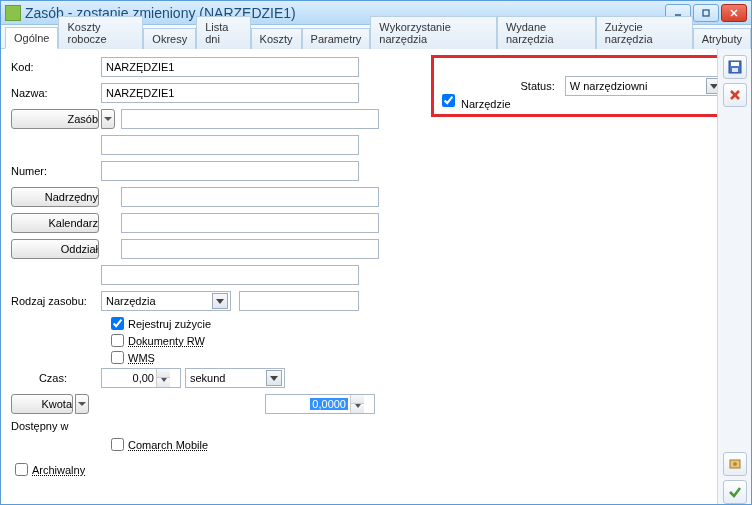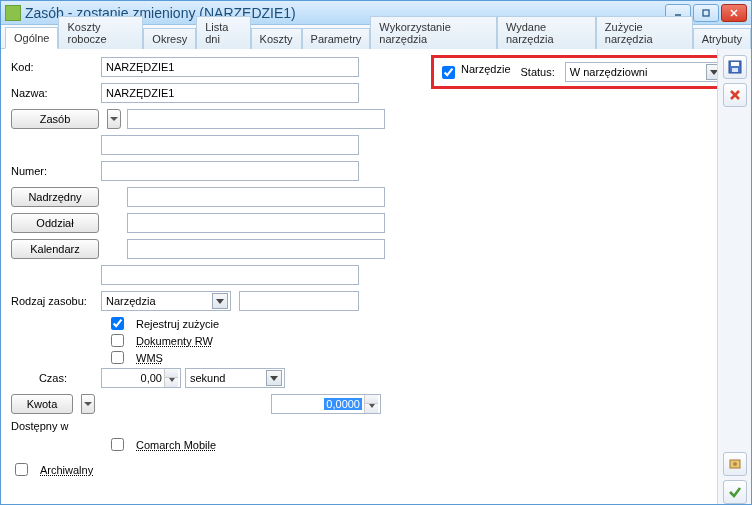--- a/index.html
+++ b/index.html
@@ -118,23 +118,23 @@
     padding-right: 6px;
     color: #000;
   }
   .field-btn {
     width: 88px;
     height: 20px;
     border: 1px solid #8a8a8a;
     background: linear-gradient(#fefefe,#e4e4e4);
     border-radius: 3px;
     font-size: 11px;
-    text-align: center;
+    text-align: right;
     line-height: 18px;
-    margin-right: 8px;
+    margin-right: 2px;
   }
   .small-dd {
     width: 14px; height:20px;
     border: 1px solid #8a8a8a;
     background: linear-gradient(#fefefe,#e4e4e4);
     border-radius: 0 3px 3px 0;
     display:flex;align-items:center;justify-content:center;
     margin-right:6px;
   }
   input[type=text], .combo, .numeric {
@@ -150,36 +150,36 @@
   .combo {
     display:flex; align-items:center; justify-content:space-between;
     padding-right:2px;
   }
   .combo .arrow {
     width: 16px; height: 16px;
     border: 1px solid #9ba8b8;
     background: linear-gradient(#f8f8f8,#dfe6ef);
     display:flex;align-items:center;justify-content:center;
   }
-  .chk { display:flex; align-items:center; gap:12px; margin-left: 100px; margin-bottom:4px;}
+  .chk { display:flex; align-items:center; gap:4px; margin-left: 100px; margin-bottom:4px;}
   .chk input { margin:0; }
   .group-title { margin:6px 0 4px 2px; }
   .status-block {
     position: absolute;
     left: 430px;
     top: 6px;
     display: flex;
     align-items: center;
     gap: 10px;
     border: 3px solid #e3292b;
     padding: 4px 8px 4px 4px;
   }
-  .status-block .chkwrap { display:flex;align-items:flex-start;gap:3px;}
+  .status-block .chkwrap { display:flex;align-items:flex-end;gap:3px;margin-top:29px;}
   .status-combo { width: 160px; }
-  .numeric { width: 80px; text-align:right; padding-right:2px; display:flex; align-items:center; justify-content:flex-end;}
+  .numeric { width: 80px; text-align:right; padding-right:10px; display:flex; align-items:center; justify-content:flex-end;}
   .spin { width:14px; display:flex; flex-direction:column; border-left:1px solid #ccc; margin-left:2px;}
   .spin div { height:9px; background:linear-gradient(#f8f8f8,#e4e9f1); border-bottom:1px solid #ccc; display:flex;align-items:center;justify-content:center;}
   .spin div:last-child{border-bottom:none;}
   .highlight { background:#3390ff; color:#fff; padding:0 2px;}
   .dotted { text-decoration: underline dotted; }
   .tri { width:0;height:0;border-left:4px solid transparent;border-right:4px solid transparent;border-top:5px solid #444;}
   .tri-r { width:0;height:0;border-left:4px solid transparent;border-right:4px solid transparent;border-top:4px solid #555;}
   .tri-up {width:0;height:0;border-left:3px solid transparent;border-right:3px solid transparent;border-bottom:4px solid #555;}
   .tri-dn {width:0;height:0;border-left:3px solid transparent;border-right:3px solid transparent;border-top:4px solid #555;}
 </style>
@@ -268,27 +268,27 @@
         <input type="text" class="wide" value="" style="">
       </div>
 
       <div class="row">
         <div class="field-btn" style="width:88px">Nadrzędny</div>
         <div style="width:14px;margin-right:6px"></div>
         <input type="text" class="wide" value="" style="">
       </div>
 
       <div class="row">
+        <div class="field-btn">Kalendarz</div>
+        <div style="width:14px;margin-right:6px"></div>
+        <input type="text" class="wide" value="" style="">
+      </div>
+
+      <div class="row">
         <div class="field-btn">Oddział</div>
-        <div style="width:14px;margin-right:6px"></div>
-        <input type="text" class="wide" value="" style="">
-      </div>
-
-      <div class="row">
-        <div class="field-btn">Kalendarz</div>
         <div style="width:14px;margin-right:6px"></div>
         <input type="text" class="wide" value="" style="">
       </div>
       <div class="row">
         <div class="lbl"></div>
         <input type="text" class="wide" value="" style="">
       </div>
 
       <div class="row">
         <div class="lbl" style="width:90px">Rodzaj zasobu:</div>

